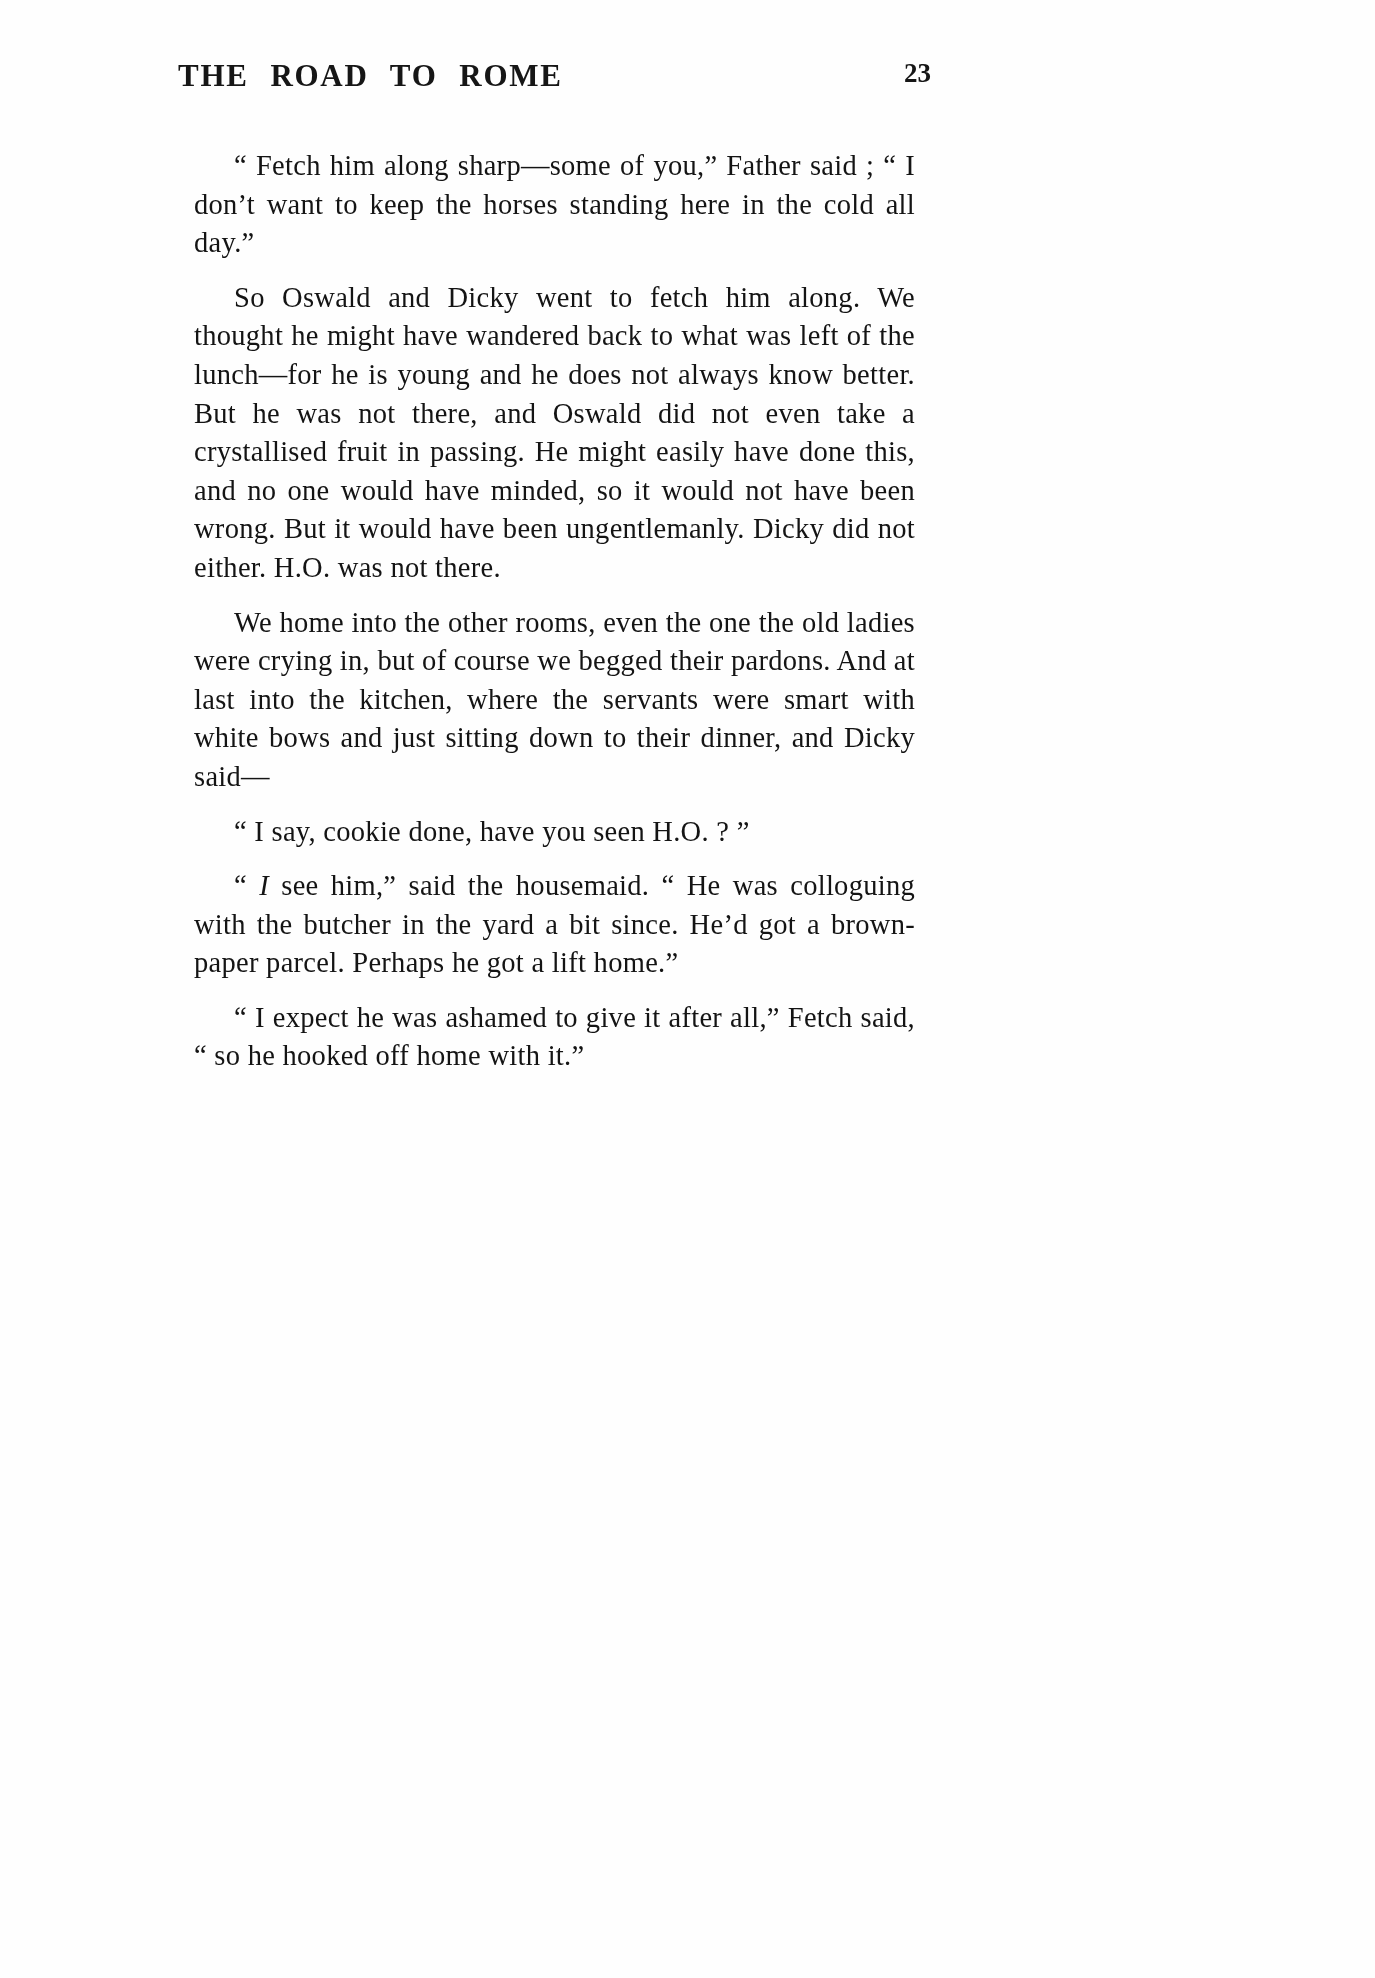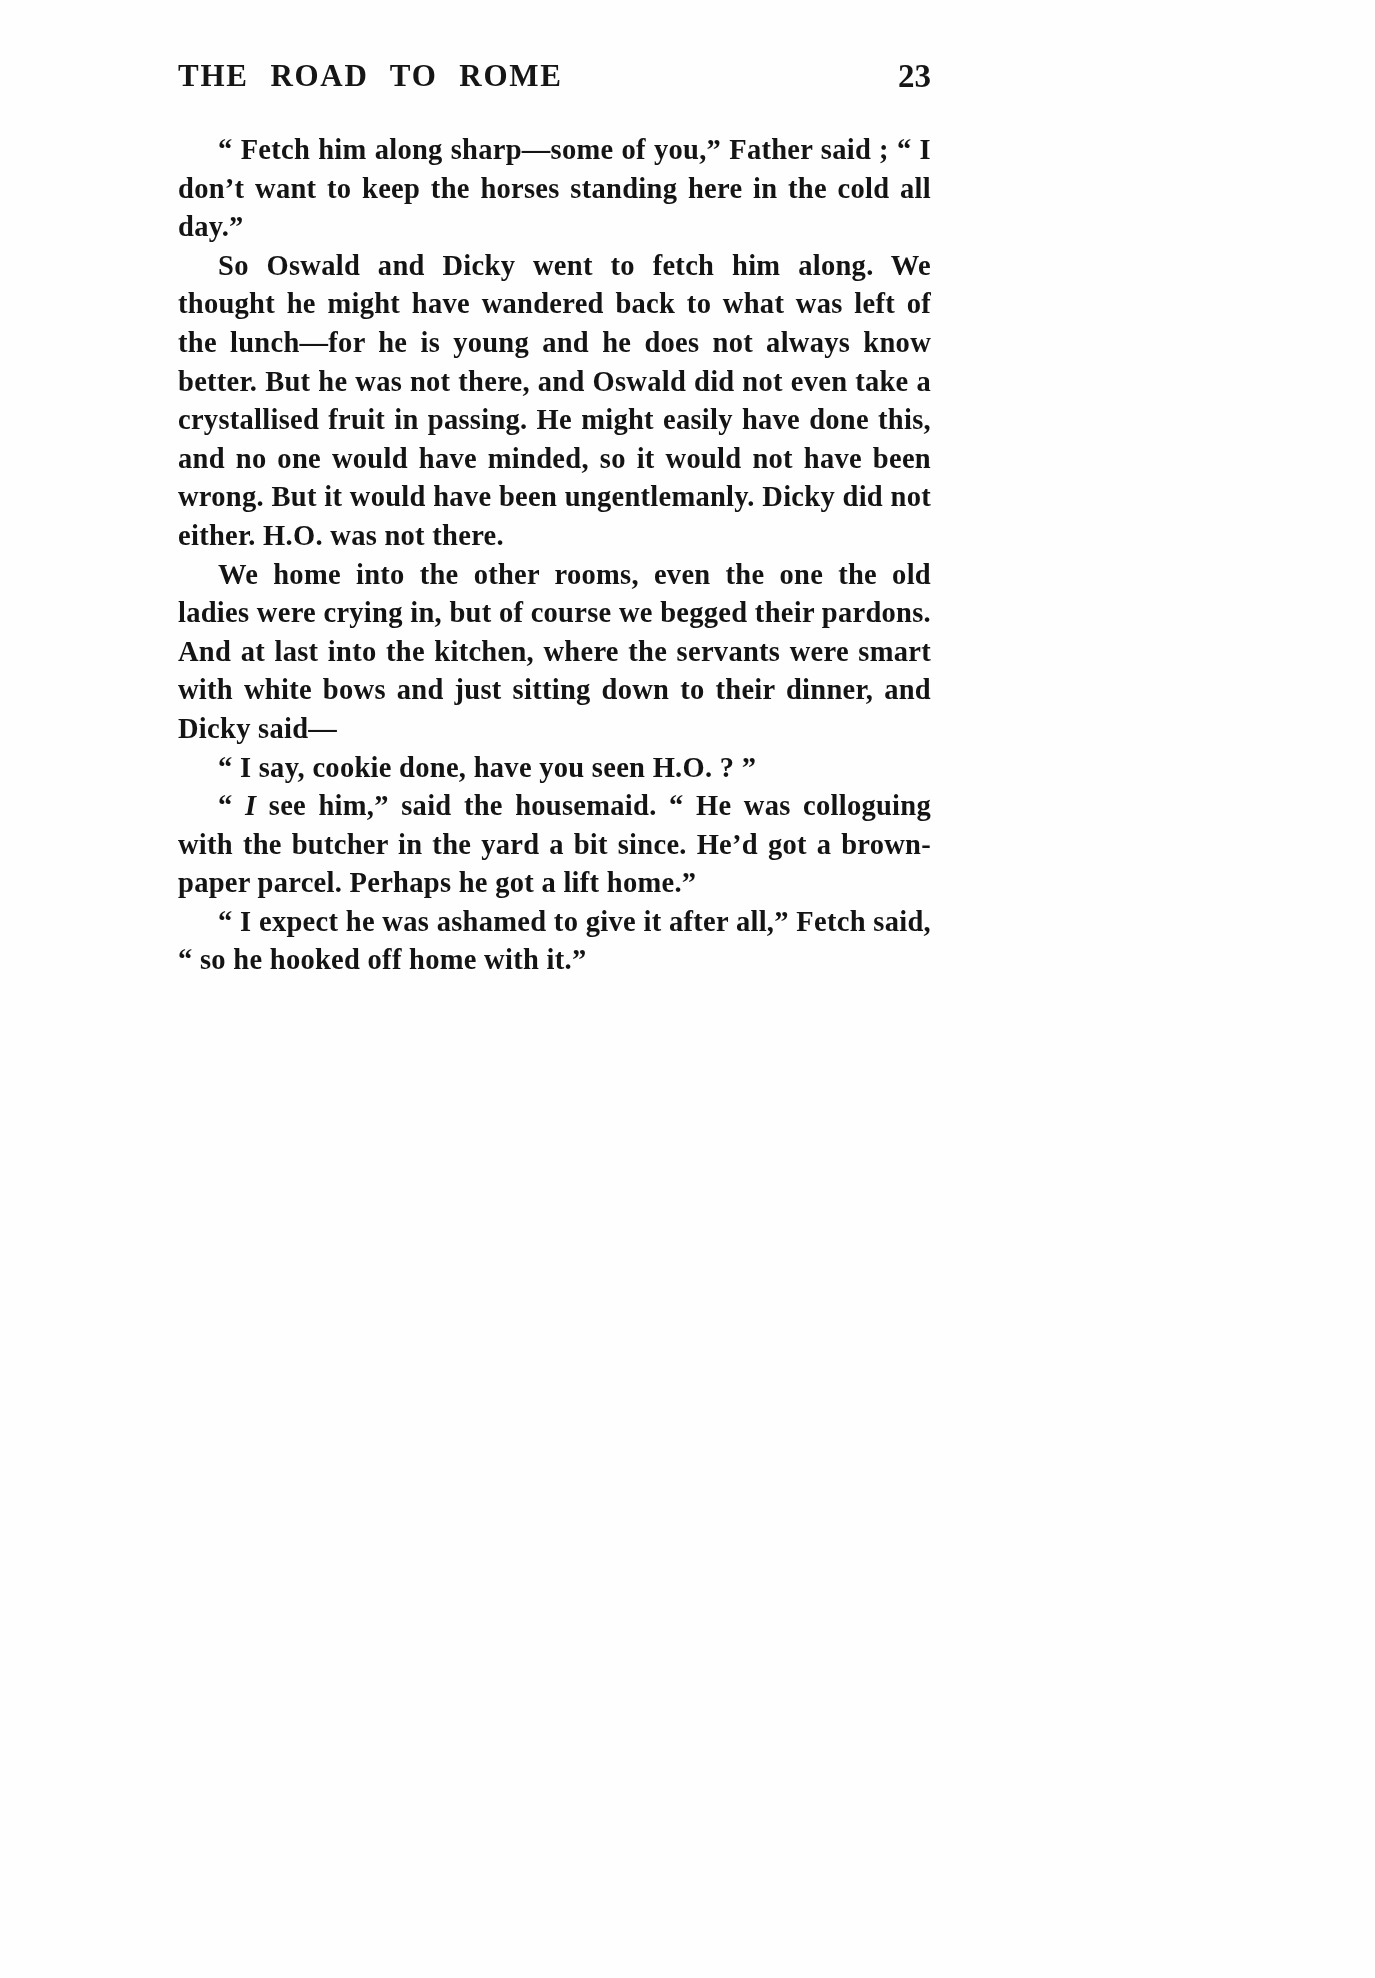--- a/index.html
+++ b/index.html
@@ -32,39 +32,38 @@
     font-size: 31px;
     font-weight: bold;
     letter-spacing: 0.055em;
     word-spacing: 0.4em;
     color: #161616;
   }
   .folio {
     position: absolute;
     right: 0;
     top: 0;
-    font-size: 33px;
+    font-size: 27px;
     font-weight: bold;
     color: #161616;
   }
   .text-block {
     position: absolute;
     top: 131px;
     left: 178px;
     width: 753px;
     font-size: 28.5px;
     line-height: 38.6px;
     text-align: justify;
     text-justify: inter-word;
     letter-spacing: 0.01em;
   }
   .text-block p {
     text-indent: 40px;
-    margin: 0;
-    font-weight: bold;
+    margin: 16px;
   }
   .text-block em {
     font-style: italic;
   }
 </style>
 </head>
 <body>
 
 <div class="page">
 

